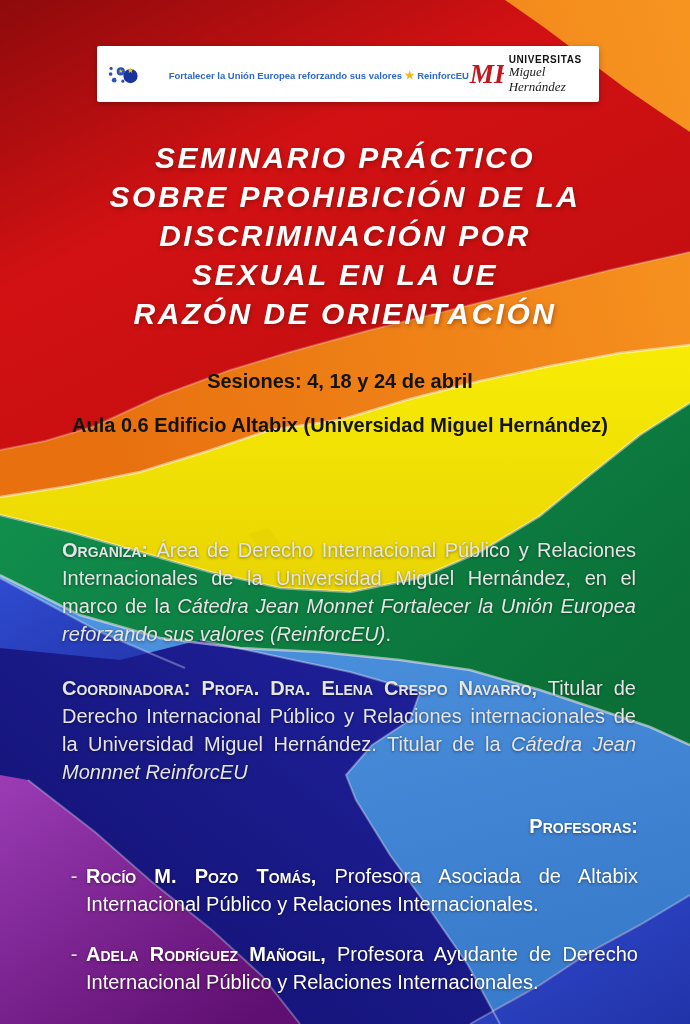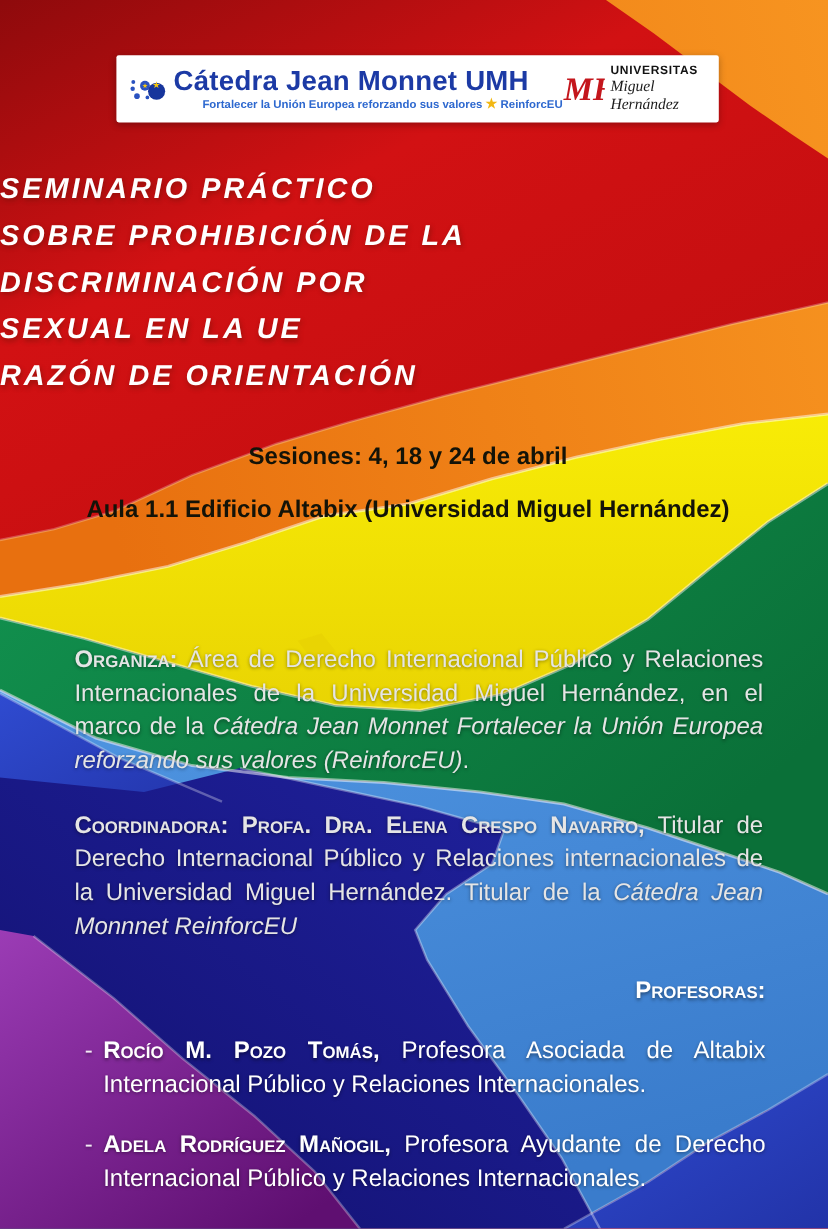--- a/index.html
+++ b/index.html
@@ -14,22 +14,22 @@
   .catedra-text{margin-left:6px;line-height:1;}
   .catedra-title{font-size:23px;font-weight:bold;color:#1c3aa5;letter-spacing:.2px;white-space:nowrap;}
   .catedra-sub{font-size:9.5px;font-weight:bold;color:#2d68cf;margin-top:3px;white-space:nowrap;margin-left:24px;}
   .catedra-sub .star{color:#f2b711;font-size:11px;}
   .umh{margin-left:auto;display:flex;align-items:center;gap:5px;}
   .umh-text{line-height:1.1;}
   .umh-l1{font-size:10px;font-weight:bold;color:#121212;letter-spacing:.6px;}
   .umh-l2{font-size:13px;font-style:italic;font-family:"Liberation Serif",serif;color:#1a1a1a;}
 
   
-  .title{position:absolute;left:0;top:138px;width:690px;z-index:2;
-         color:#ffffff;font-weight:bold;font-style:italic;font-size:24px;line-height:39px;
+  .title{position:absolute;left:0;top:138px;width:690px;text-align:center;z-index:2;
+         color:#ffffff;font-weight:bold;font-style:italic;font-size:30px;line-height:39px;
          letter-spacing:2.5px;text-shadow:1px 2px 4px rgba(70,20,0,.4);}
   .title-line{white-space:nowrap;}
 
   .info-line{position:absolute;left:0;width:680px;text-align:center;z-index:2;
              color:#131308;font-weight:bold;font-size:20px;}
   .sessions{top:370px;}
   .venue{top:414px;}
 
   
   .para{position:absolute;left:62px;width:574px;z-index:2;color:#e5e5e5;font-size:20px;
@@ -114,21 +114,20 @@
       <circle cx="8" cy="13" r="3.2" fill="#2a52c0"></circle>
       <circle cx="7" cy="24" r="3.6" fill="#2a52c0"></circle>
       <circle cx="14" cy="36" r="4.6" fill="#2a52c0"></circle>
       <circle cx="27" cy="19" r="8" fill="#2a52c0"></circle>
       <circle cx="31" cy="38" r="3" fill="#2a52c0"></circle>
       <circle cx="46" cy="28" r="14" fill="#17359c"></circle>
       <text x="22" y="23" font-size="11" fill="#f6c80e">★</text>
       <text x="39" y="22" font-size="15" fill="#f6c80e">★</text>
     </svg>
     <div class="catedra-text">
-      <div class="catedra-title">Cátedra Jean Monnet UMH</div>
       <div class="catedra-sub">
         <span>Fortalecer la Unión Europea reforzando sus valores</span>
         <span class="star">★</span>
         <span>ReinforcEU</span>
       </div>
     </div>
     <div class="umh">
       <svg width="42" height="44" viewBox="0 0 42 44" aria-hidden="true">
         <text x="1" y="33" font-family="Liberation Serif, serif" font-style="italic" font-weight="bold" font-size="33" fill="#c4161c">MH</text>
       </svg>
@@ -141,21 +140,21 @@
 
   <h1 class="title" style="margin:0;">
     <div class="title-line">SEMINARIO PRÁCTICO</div>
     <div class="title-line">SOBRE PROHIBICIÓN DE LA</div>
     <div class="title-line">DISCRIMINACIÓN POR</div>
     <div class="title-line">SEXUAL EN LA UE</div>
     <div class="title-line">RAZÓN DE ORIENTACIÓN</div>
   </h1>
 
   <div class="info-line sessions">Sesiones: 4, 18 y 24 de abril</div>
-  <div class="info-line venue">Aula 1.1 Edificio Altabix (Universidad Miguel Hernández)</div>
+  <div class="info-line venue">Aula 0.6 Edificio Altabix (Universidad Miguel Hernández)</div>
 
   <p class="para organiza" style="margin:0;">
     <span class="sc">Organiza:</span><span> Área de Derecho Internacional Público y Relaciones Internacionales de la Universidad Miguel Hernández, en el marco de la </span><span class="it">Cátedra Jean Monnet Fortalecer la Unión Europea reforzando sus valores (ReinforcEU)</span><span>.</span>
   </p>
 
   <p class="para coordinadora" style="margin:0;">
     <span class="sc">Coordinadora:</span><span class="sc"> Profa. Dra. Elena Crespo Navarro,</span><span> Titular de Derecho Internacional Público y Relaciones internacionales de la Universidad Miguel Hernández. Titular de la </span><span class="it">Cátedra Jean Monnnet ReinforcEU</span>
   </p>
 
   <section class="profesoras">

